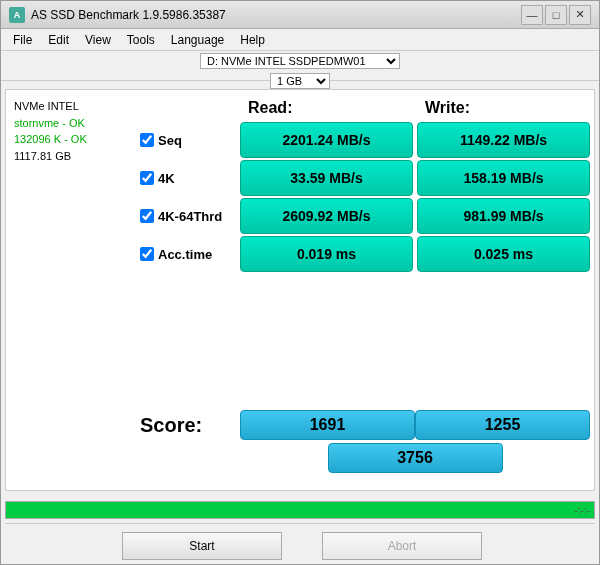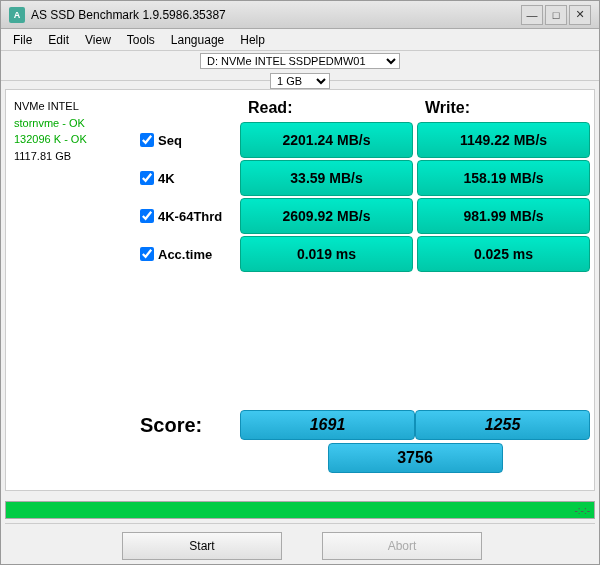--- a/index.html
+++ b/index.html
@@ -205,21 +205,20 @@
       padding-top: 4px;
     }
     .score-values {
       flex: 1;
       display: flex;
       flex-direction: column;
       gap: 3px;
     }
     .score-row {
       display: flex;
-      font-style: italic;
     }
     .score-value {
       flex: 1;
       height: 30px;
       background: linear-gradient(to bottom, #40c8f0, #20a8d0);
       border-radius: 4px;
       display: flex;
       align-items: center;
       justify-content: center;
       font-size: 16px;

